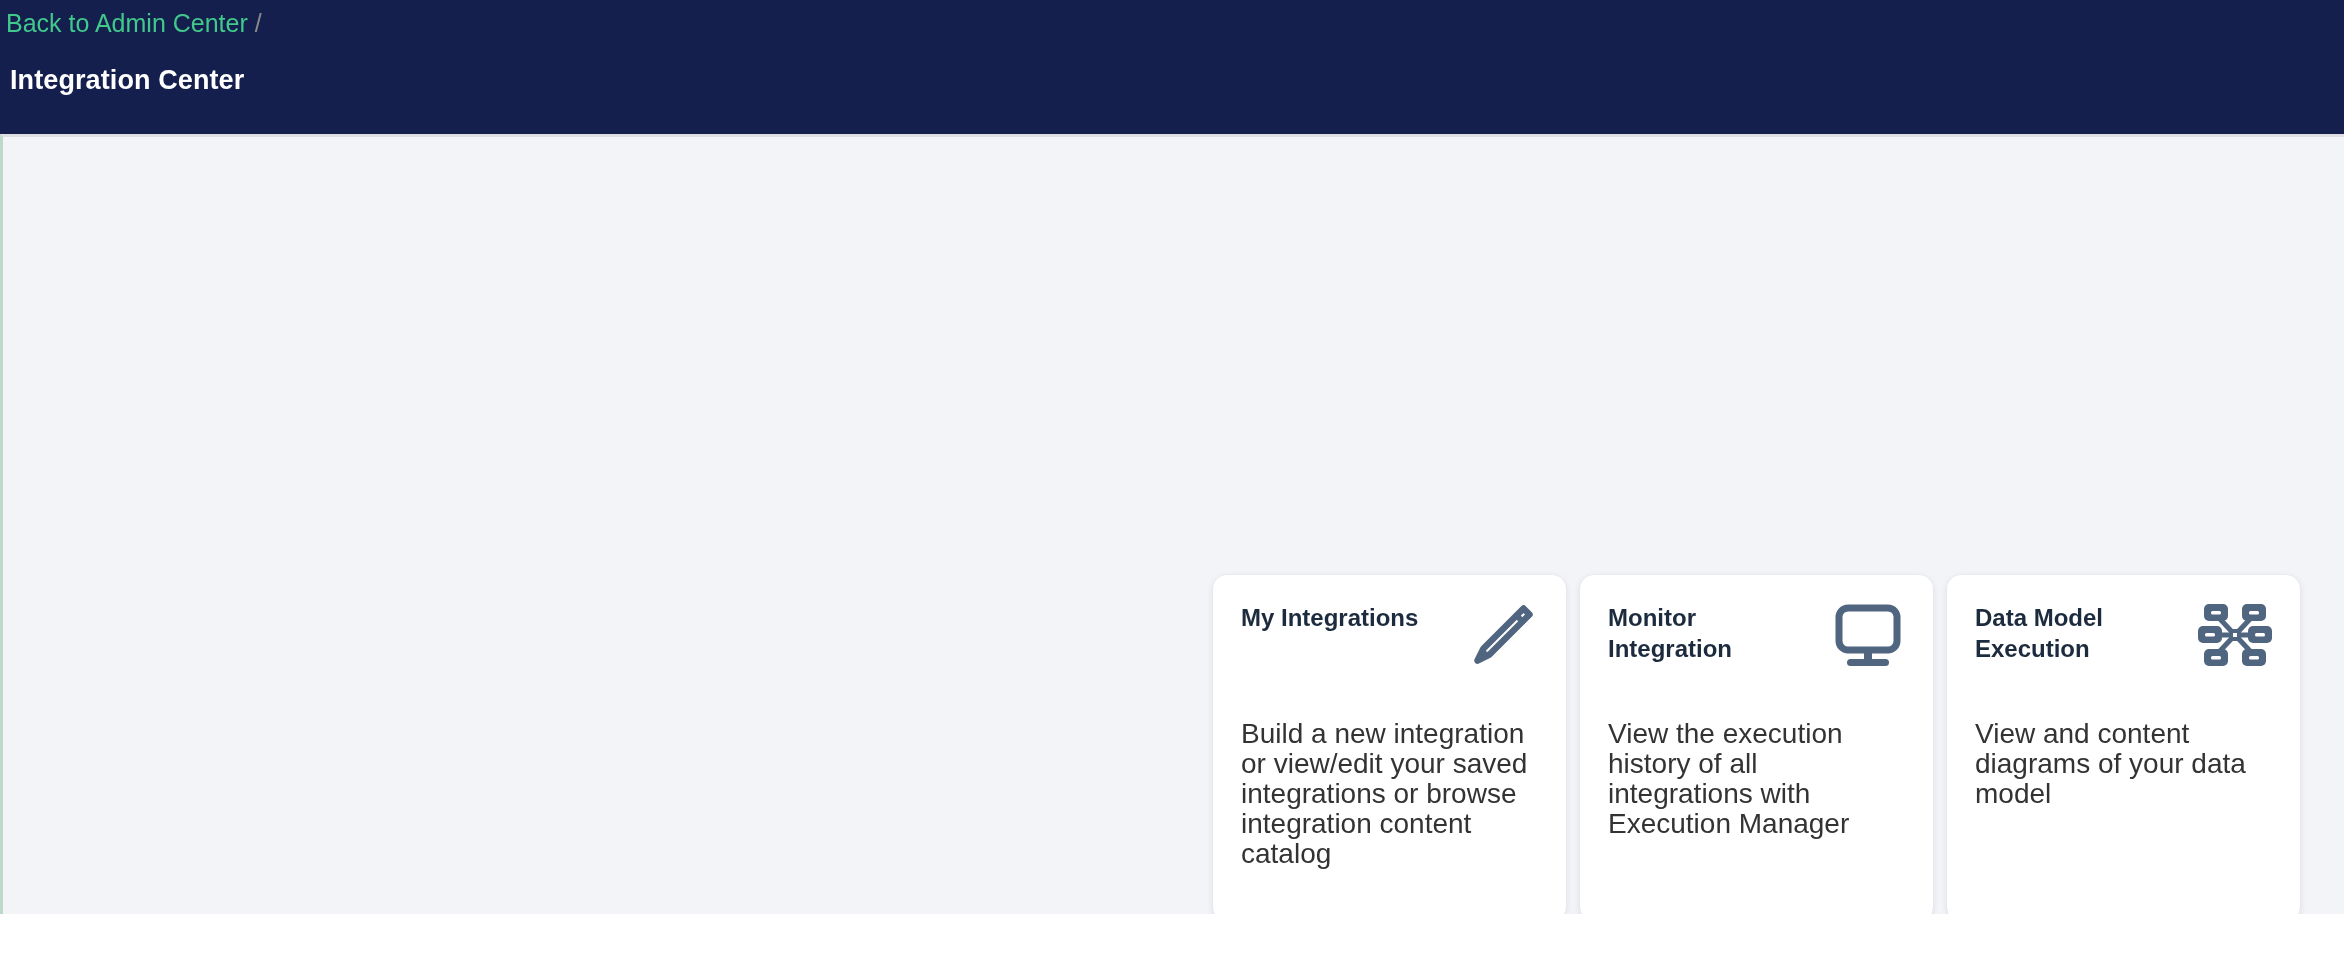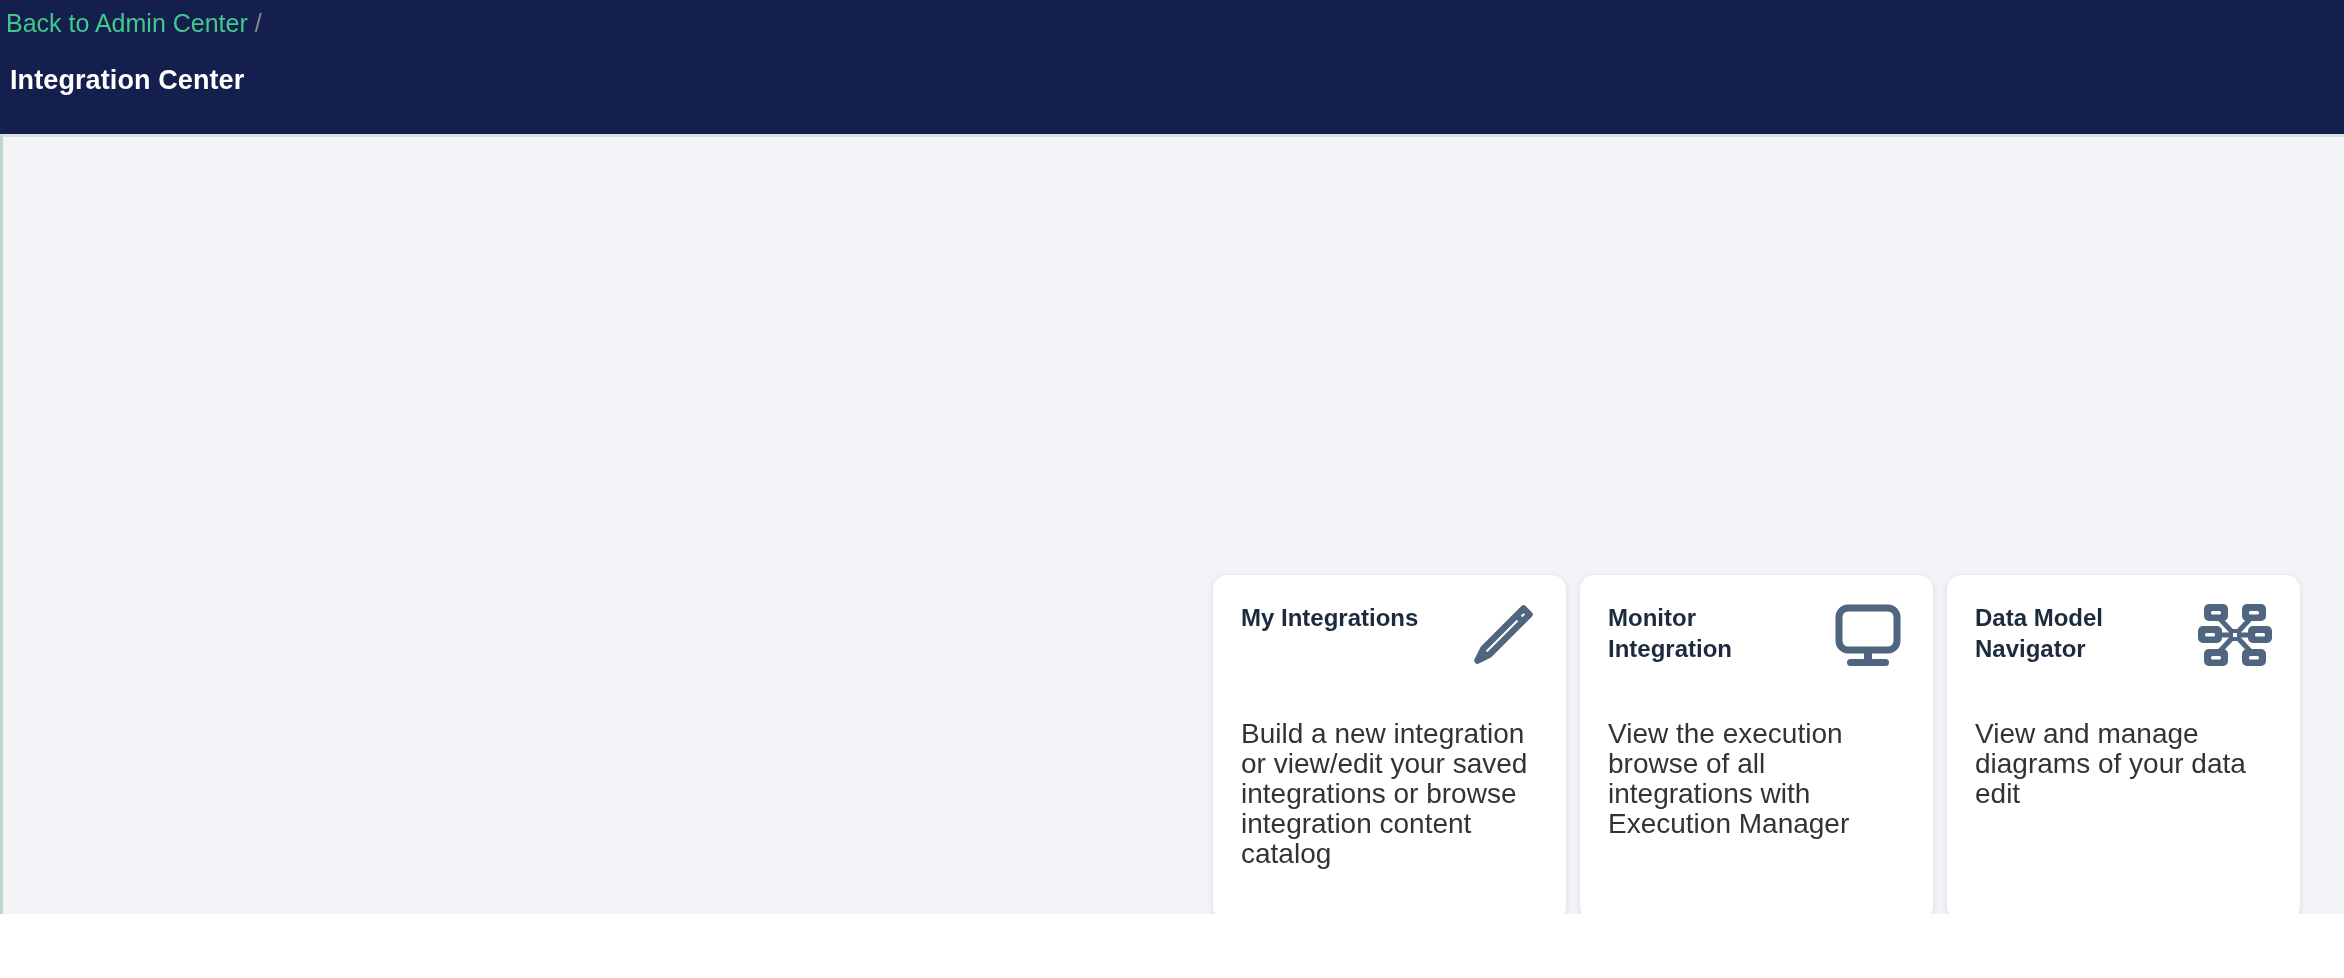--- a/index.html
+++ b/index.html
@@ -173,26 +173,26 @@
         <div class="tile-head">
           <div class="tile-title">Monitor Integration</div>
           <div class="tile-icon">
             <svg width="74" height="74" viewBox="0 0 74 74" fill="none">
               <rect x="8" y="10" width="58" height="42" rx="9" stroke="#50657F" stroke-width="7" fill="none"></rect>
               <rect x="33" y="52" width="8" height="10" fill="#50657F"></rect>
               <rect x="16" y="61" width="42" height="7" rx="3.5" fill="#50657F"></rect>
             </svg>
           </div>
         </div>
-        <div class="tile-desc">View the execution browse of all integrations with Execution Manager</div>
+        <div class="tile-desc">View the execution history of all integrations with Execution Manager</div>
       </div>
 
       <div class="tile">
         <div class="tile-head">
-          <div class="tile-title">Data Model Navigator</div>
+          <div class="tile-title">Data Model Execution</div>
           <div class="tile-icon">
             <svg width="74" height="74" viewBox="0 0 74 74" fill="none">
 
               <g stroke="#50657F" stroke-width="5">
                 <path d="M21 20 L37 37 L53 20"></path>
                 <path d="M21 54 L37 37 L53 54"></path>
                 <path d="M13 37 L61 37"></path>
               </g>
 
               <rect x="31" y="31" width="12" height="12" rx="3" fill="#50657F"></rect>
@@ -211,18 +211,18 @@
               <rect x="57" y="35" width="10" height="3.5" rx="1.5" fill="#FFFFFF"></rect>
 
               <rect x="6" y="51" width="24" height="17" rx="5" fill="#50657F"></rect>
               <rect x="13" y="58" width="10" height="3.5" rx="1.5" fill="#FFFFFF"></rect>
 
               <rect x="44" y="51" width="24" height="17" rx="5" fill="#50657F"></rect>
               <rect x="51" y="58" width="10" height="3.5" rx="1.5" fill="#FFFFFF"></rect>
             </svg>
           </div>
         </div>
-        <div class="tile-desc">View and manage diagrams of your data edit</div>
+        <div class="tile-desc">View and content diagrams of your data model</div>
       </div>
 
     </div>
   </div>
 </div>
 
 </body></html>

